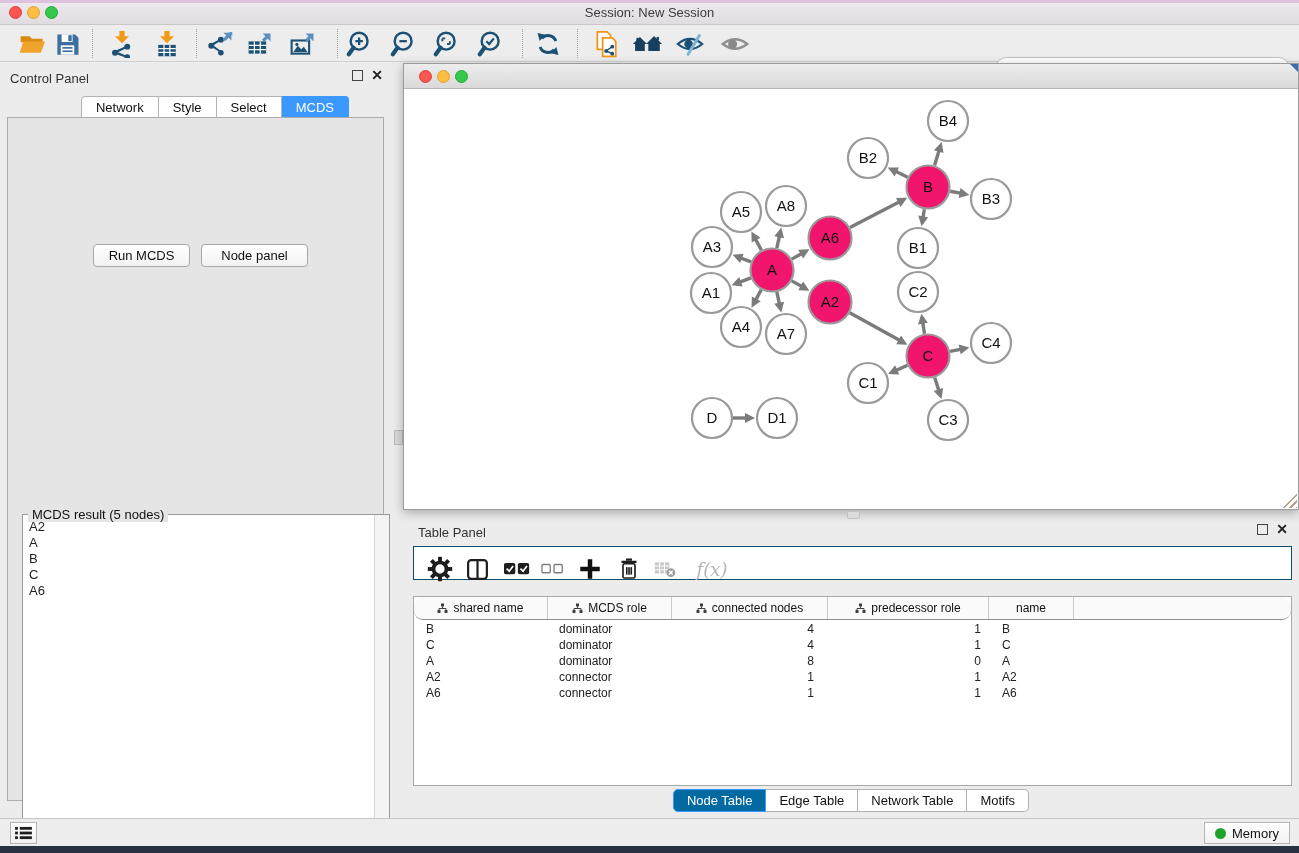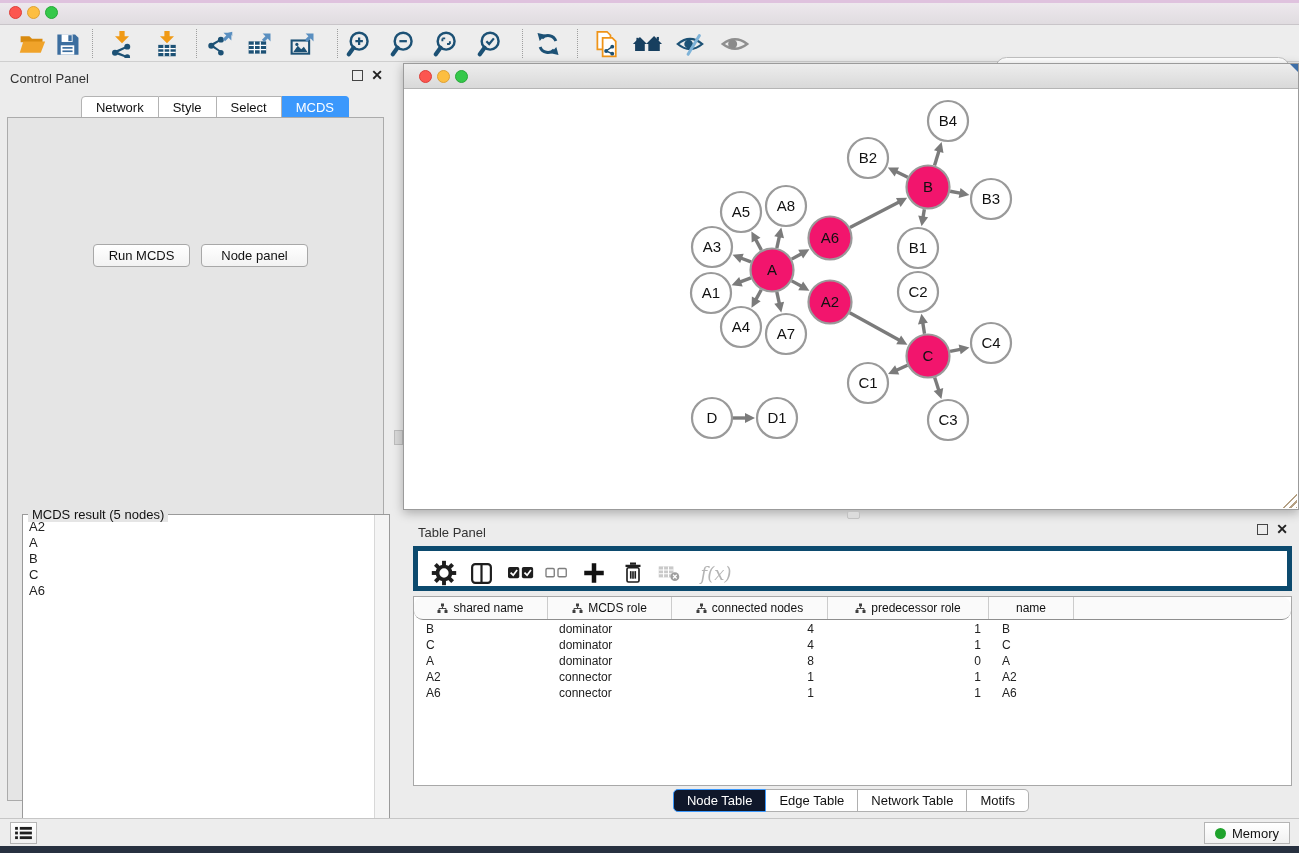--- a/index.html
+++ b/index.html
@@ -78,59 +78,60 @@
   .netwin .tl { top:6px; }
   .netwin .tl.red{left:15px} .netwin .tl.yellow{left:33px} .netwin .tl.green{left:51px}
   .net-canvas { position:absolute; left:0; top:25px; width:894px; height:420px; background:#fff; }
   .corner-tri { position:absolute; right:0; top:0; width:0; height:0;
     border-top:8px solid #3e6fa8; border-left:8px solid transparent; }
   .resize-grip { position:absolute; right:1px; bottom:1px; width:16px; height:16px;
     background:repeating-linear-gradient(135deg, transparent 0 3px, #b4a084 3px 4.6px);
     clip-path:polygon(100% 0, 100% 100%, 0 100%); cursor:nwse-resize; }
   
   .table-panel { position:absolute; left:403px; top:518px; width:896px; height:297px; }
-  .tp-toolbar { position:absolute; left:10px; top:28px; width:879px; height:45px;
-    background:#fff; border:5px solid #0c4a6e; }
+  .tp-toolbar { position:absolute; left:10px; top:28px; width:879px; height:34px;
+    background:#fff; border:1px solid #0c4a6e; }
   .tp-toolbar .tbi { top:7px; }
   .fx { font-family:"DejaVu Serif",serif; font-style:italic; font-size:18px; color:#b4b4b4; }
   .datatable { position:absolute; left:10px; top:78px; width:879px; height:190px;
     background:#fff; border:1px solid #a8a8a8; overflow:hidden; }
   .thead { position:absolute; left:0; top:0; width:100%; height:23px; background:#fafafa;
     border-bottom:1px solid #8e8e8e; display:flex;border-radius:9px; }
   .th { display:flex; align-items:center; justify-content:center; gap:5px; height:100%;
     border-right:1px solid #ccc; font-size:12px; color:#111; cursor:pointer; }
   .tbody { position:absolute; left:0; top:24px; width:100%; }
   .trow { display:flex; height:16px; font-size:12px; cursor:pointer; }
   .td { line-height:16px; white-space:nowrap; overflow:hidden; }
   .tp-tabs { position:absolute; left:0; top:271px; width:100%; display:flex; justify-content:center; }
   .btab { height:23px; padding:0 13px; font-size:13px; line-height:22px; background:#fff;
     border:1px solid #b0b0b0; border-left:none; cursor:pointer; color:#111; }
   .btab:first-child { border-left:1px solid #b0b0b0; border-radius:5px 0 0 5px; }
   .btab:last-child { border-radius:0 5px 5px 0; }
-  .btab.active { background:#0f172a; color:#fff; border-color:#3b98fc; }
+  .btab.active { background:#0369a1; color:#fff; border-color:#3b98fc; }
   
   .statusbar { position:absolute; left:0; top:818px; width:1299px; height:28px;
     background:#ededed; border-top:1px solid #c6c6c6; }
   .list-btn { position:absolute; left:10px; top:3px; width:27px; height:22px;
     background:linear-gradient(#fff,#f0f0f0); border:1px solid #b5b5b5; display:flex;
     align-items:center; justify-content:center; cursor:pointer; }
   .mem-btn { position:absolute; right:9px; top:3px; width:86px; height:22px;
     background:linear-gradient(#fff,#f1f1f1); border:1px solid #b5b5b5; font-size:13px;
     display:flex; align-items:center; justify-content:center; gap:6px; cursor:pointer; color:#111; }
   .mem-dot { width:11px; height:11px; border-radius:50%; background:#1fa32c; }
   .deskstrip { position:absolute; left:0; top:846px; width:1299px; height:7px; background:#273140; }
 </style>
 </head>
 <body>
 
 <div class="titlebar">
   <div class="toplip"></div>
   <div class="tl red"></div>
   <div class="tl yellow"></div>
   <div class="tl green"></div>
+  <div class="title">Session: New Session</div>
 </div>
 
 <div class="toolbar">
   <div class="tbi" style="left:17px">
     <svg width="28" height="28" viewBox="0 0 32 32">
         <path fill="#d98b10" d="M3 7h10l3 3h12v4H3z"></path>
         <path fill="#f0a32a" d="M6 13h25l-5 13H2z"></path>
       </svg>
   </div>
   <div class="tbi" style="left:52px">

